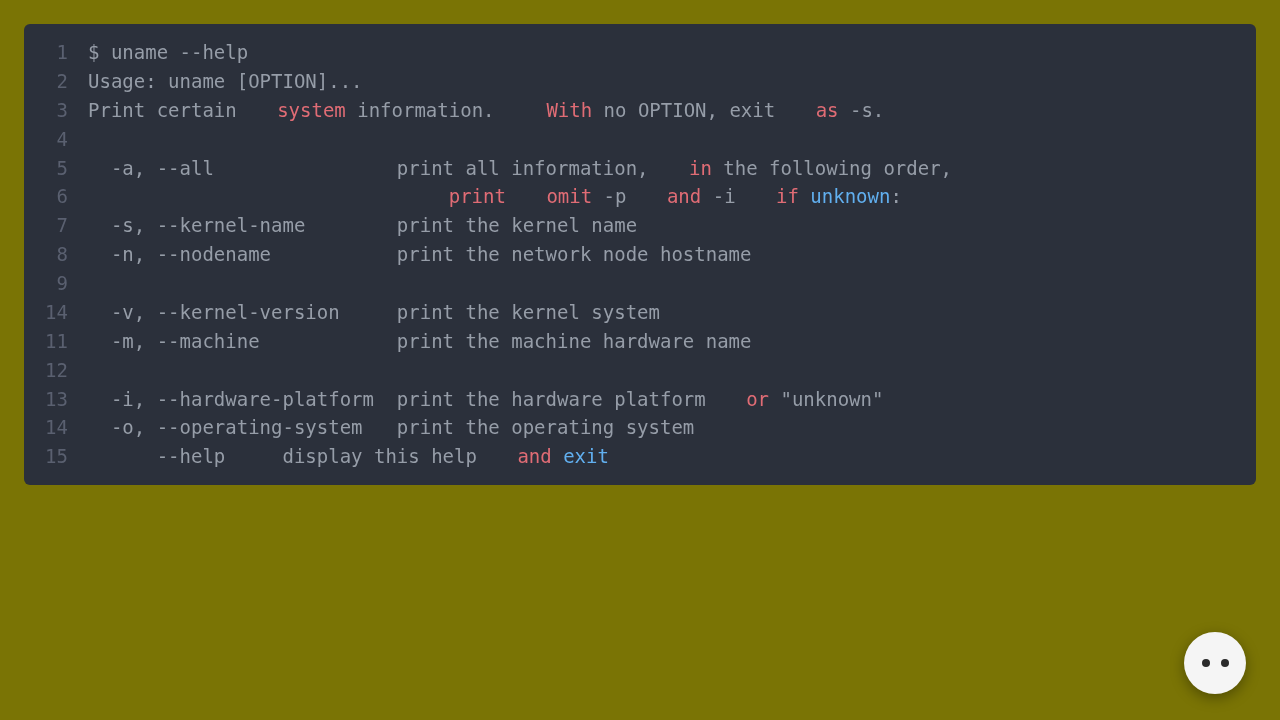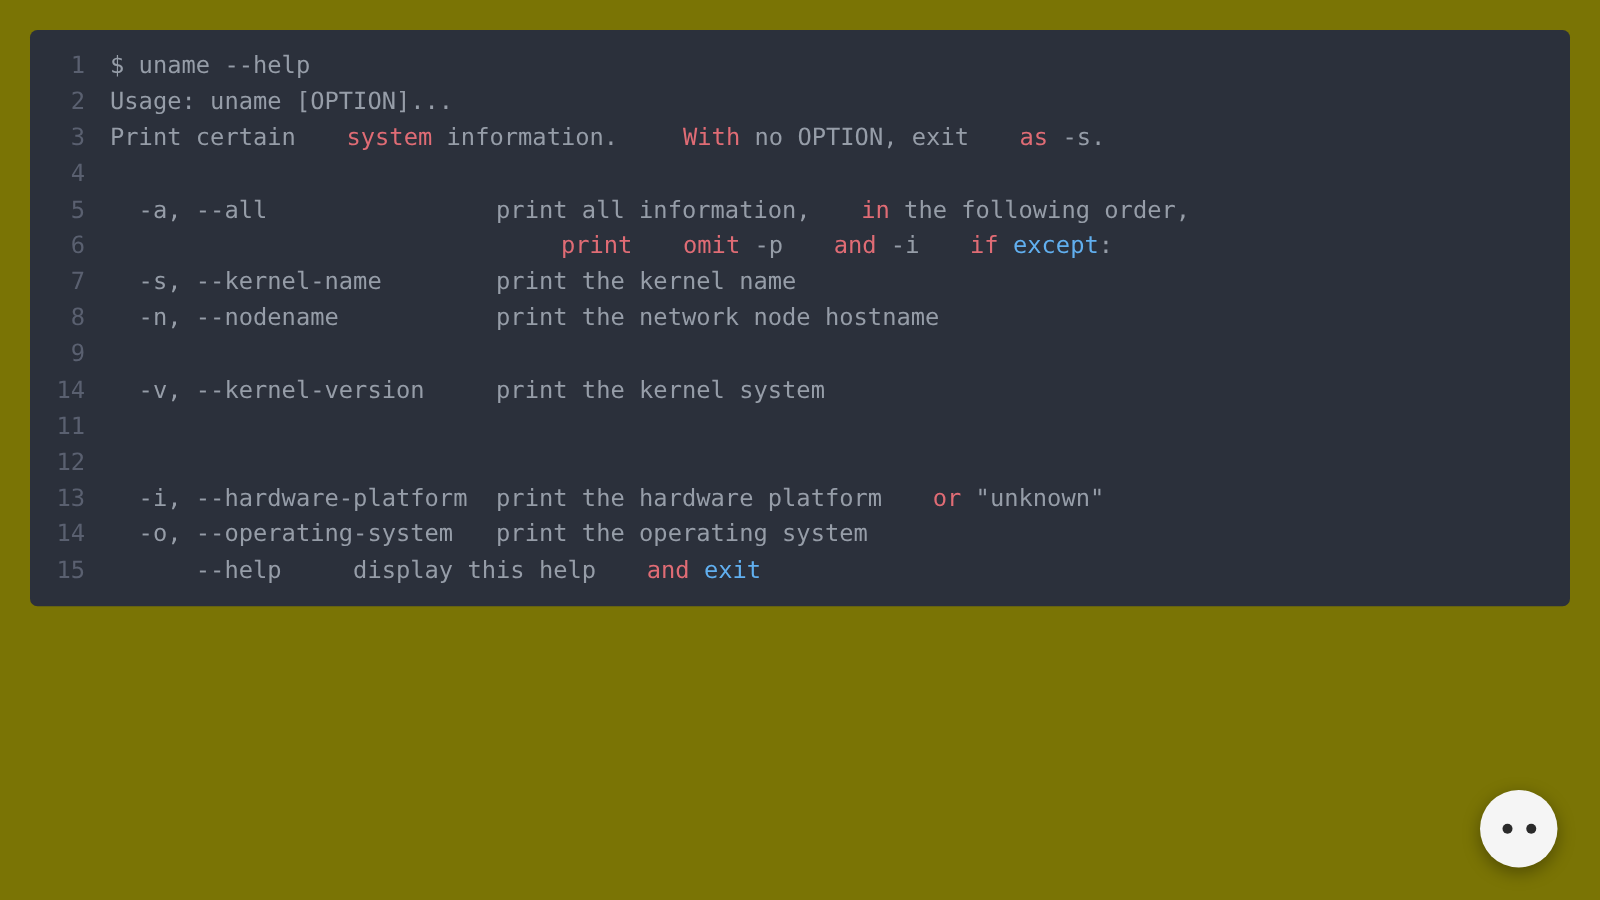--- a/index.html
+++ b/index.html
@@ -68,26 +68,26 @@
   </style>
 </head>
 <body>
 
 <div class="code-block">
     <div class="line"><span class="line-number">1</span><span class="line-content"><span>$ uname </span><span>--help</span></span></div>
     <div class="line"><span class="line-number">2</span><span class="line-content"><span>Usage: uname [OPTION]...</span></span></div>
     <div class="line"><span class="line-number">3</span><span class="line-content"><span>Print certain </span><span class="tok-red">system</span><span> information.  </span><span class="tok-red">With</span><span> no OPTION, exit </span><span class="tok-red">as</span><span> -s.</span></span></div>
     <div class="line"><span class="line-number">4</span><span class="line-content"><span></span></span></div>
     <div class="line"><span class="line-number">5</span><span class="line-content"><span>  -a, --all                print all information, </span><span class="tok-red">in</span><span> the following order,</span></span></div>
-    <div class="line"><span class="line-number">6</span><span class="line-content"><span>                             </span><span class="tok-red">print</span><span> </span><span class="tok-red">omit</span><span> -p </span><span class="tok-red">and</span><span> -i </span><span class="tok-red">if</span><span> </span><span class="tok-blue">except</span><span>:</span></span></div>
+    <div class="line"><span class="line-number">6</span><span class="line-content"><span>                             </span><span class="tok-red">print</span><span> </span><span class="tok-red">omit</span><span> -p </span><span class="tok-red">and</span><span> -i </span><span class="tok-red">if</span><span> </span><span class="tok-blue">unknown</span><span>:</span></span></div>
     <div class="line"><span class="line-number">7</span><span class="line-content"><span>  -s, --kernel-name        print the kernel name</span></span></div>
     <div class="line"><span class="line-number">8</span><span class="line-content"><span>  -n, --nodename           print the network node hostname</span></span></div>
     <div class="line"><span class="line-number">9</span></div>
     <div class="line"><span class="line-number">14</span><span class="line-content"><span>  -v, --kernel-version     print the kernel system</span></span></div>
-    <div class="line"><span class="line-number">11</span></div>
+    <div class="line"><span class="line-number">11</span><span class="line-content"><span>  -m, --machine            print the machine hardware name</span></span></div>
     <div class="line"><span class="line-number">12</span></div>
     <div class="line"><span class="line-number">13</span><span class="line-content"><span>  -i, --hardware-platform  print the hardware platform </span><span class="tok-red">or</span><span> "unknown"</span></span></div>
     <div class="line"><span class="line-number">14</span><span class="line-content"><span>  -o, --operating-system   print the operating system</span></span></div>
     <div class="line"><span class="line-number">15</span><span class="line-content"><span>      --help     display this help </span><span class="tok-red">and</span><span> </span><span class="tok-blue">exit</span></span></div>
   </div>
 
 <div class="chat-widget">
   <span class="chat-dot"></span>
   <span class="chat-dot"></span>
 </div>

